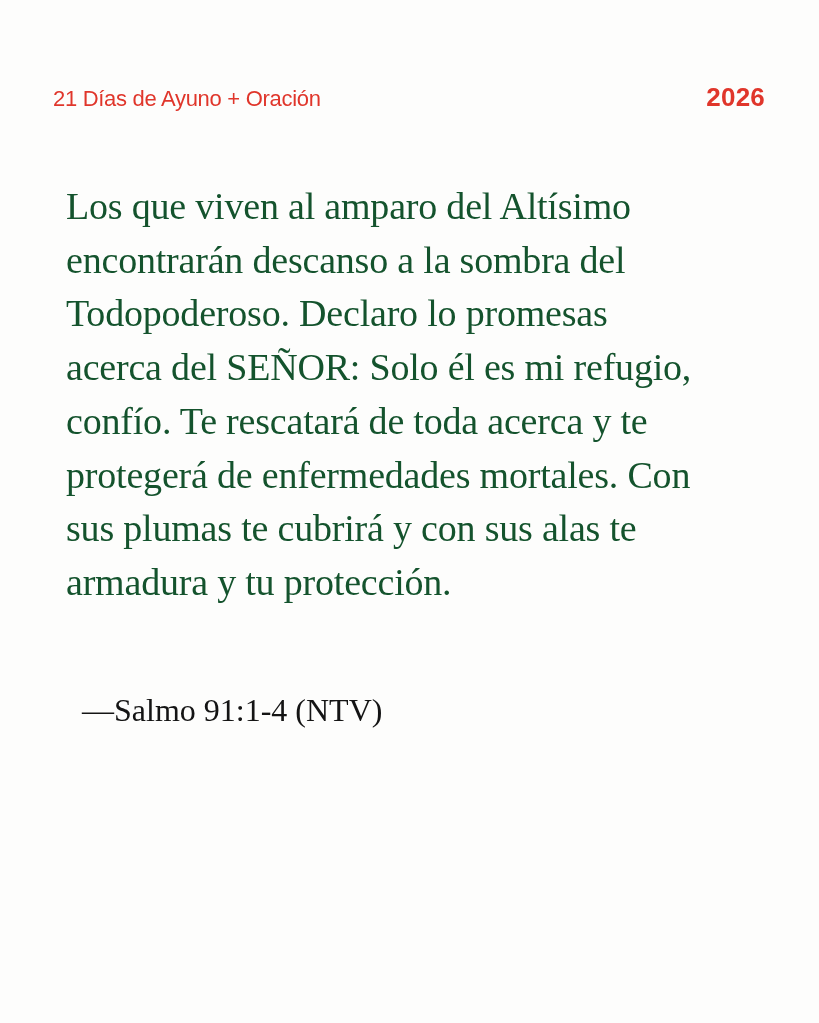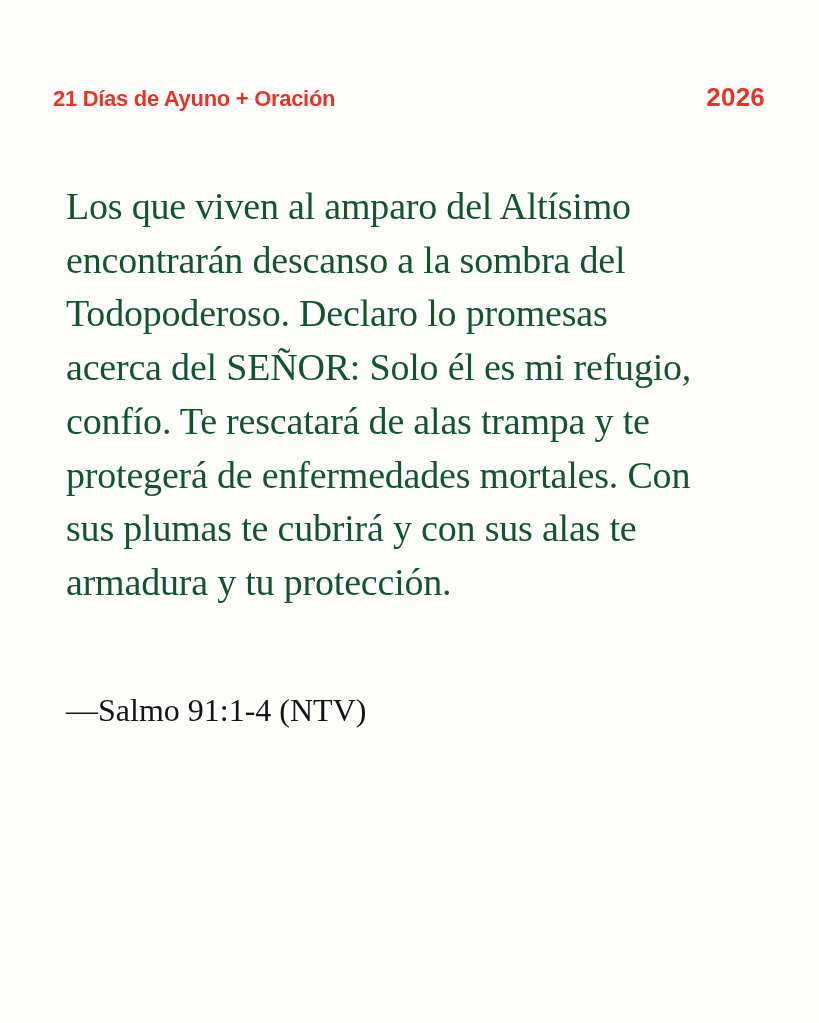--- a/index.html
+++ b/index.html
@@ -20,21 +20,21 @@
     position: absolute;
     top: 82px;
     left: 53px;
     right: 54px;
     display: flex;
     justify-content: space-between;
     align-items: baseline;
   }
   .brand {
     font-family: "Liberation Sans", sans-serif;
-    font-weight: 700;
+    font-weight: 400;
     font-size: 22px;
     letter-spacing: -0.3px;
     color: #E0362B;
     white-space: nowrap;
   }
   .year {
     font-family: "Liberation Sans", sans-serif;
     font-weight: 700;
     font-size: 26px;
     letter-spacing: 0.2px;
@@ -48,21 +48,21 @@
   }
   .quote-line {
     margin: 0;
     font-size: 38px;
     line-height: 53.7px;
     letter-spacing: -0.2px;
     color: #14532d;
     white-space: nowrap;
   }
   .attribution {
-    margin: 78px 0 0 0;
+    margin: 78px 0 0 16px;
     font-size: 32px;
     line-height: 44px;
     color: #141414;
     white-space: nowrap;
   }
 </style>
 </head>
 <body>
 
 <div class="page">
@@ -70,20 +70,20 @@
   <div class="header">
     <div class="brand">21 Días de Ayuno + Oración</div>
     <div class="year">2026</div>
   </div>
 
   <div class="quote-block">
     <p class="quote-line">Los que viven al amparo del Altísimo</p>
     <p class="quote-line">encontrarán descanso a la sombra del</p>
     <p class="quote-line">Todopoderoso. Declaro lo promesas</p>
     <p class="quote-line">acerca del SEÑOR: Solo él es mi refugio,</p>
-    <p class="quote-line">confío. Te rescatará de alas trampa y te</p>
+    <p class="quote-line">confío. Te rescatará de toda acerca y te</p>
     <p class="quote-line">protegerá de enfermedades mortales. Con</p>
     <p class="quote-line">sus plumas te cubrirá y con sus alas te</p>
     <p class="quote-line">armadura y tu protección.</p>
     <p class="attribution">—Salmo 91:1-4 (NTV)</p>
   </div>
 
 </div>
 
 </body></html>

